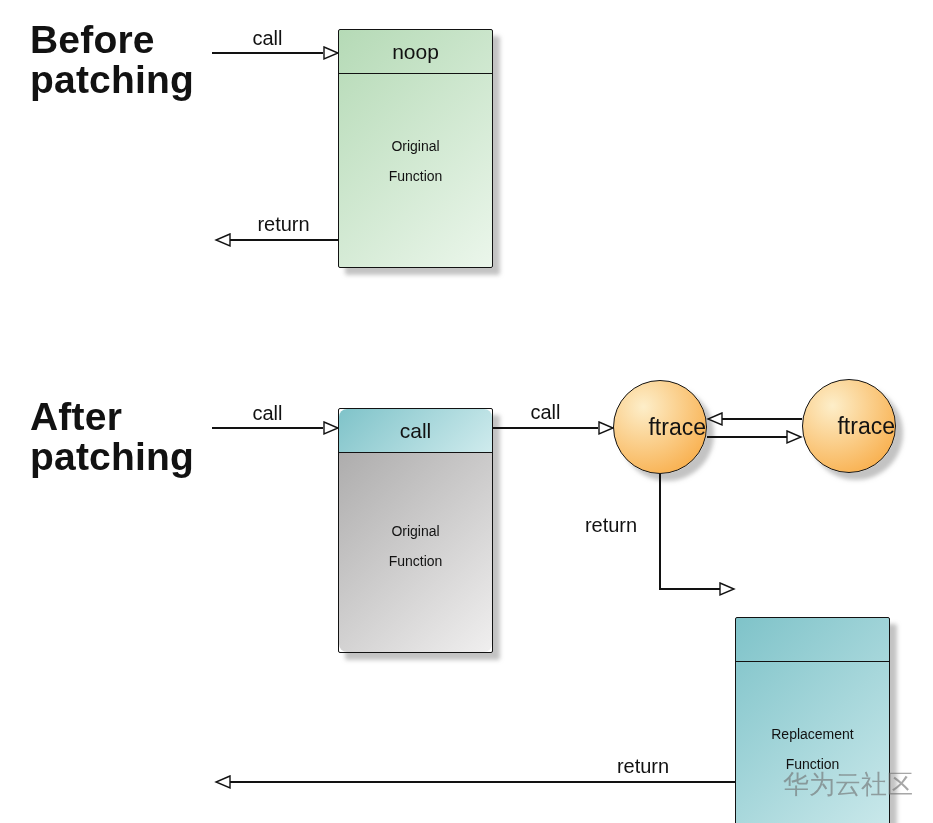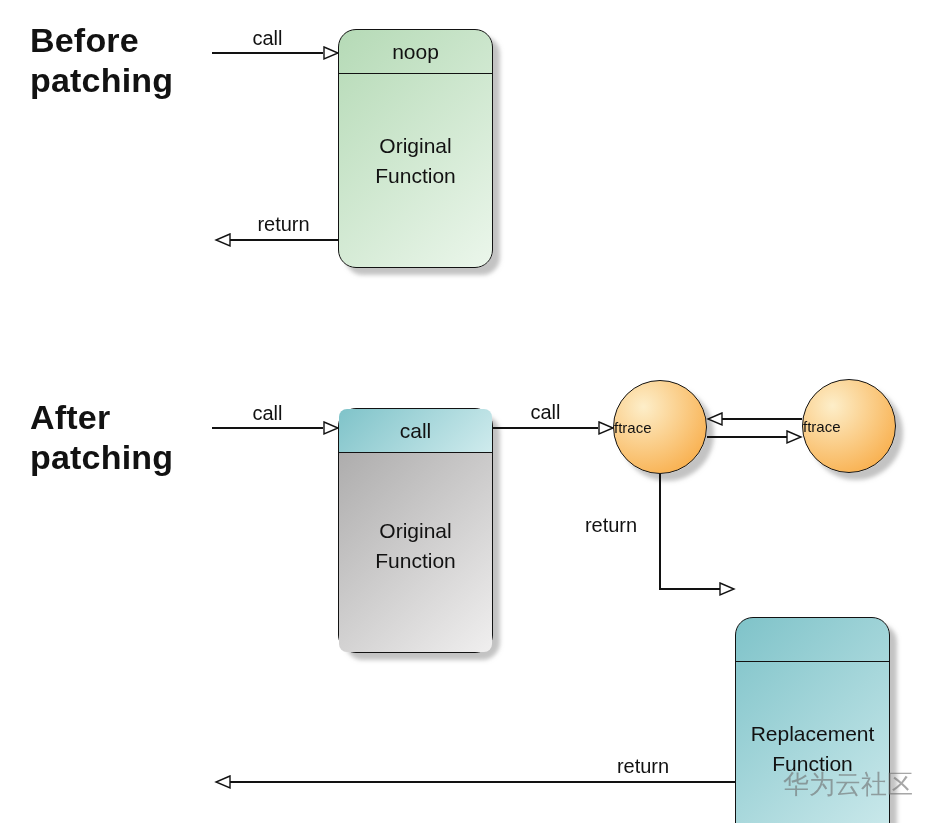--- a/index.html
+++ b/index.html
@@ -12,58 +12,58 @@
     --watermark:#6e6e6e;
   }
   html,body{margin:0;padding:0;background:#fff;}
   .canvas{
     position:relative;width:933px;height:823px;background:var(--canvas_bg);
     font-family:"Liberation Sans","DejaVu Sans",sans-serif;color:var(--ink);
     overflow:hidden;
   }
   .canvas *{box-sizing:border-box;}
   .title{
-    position:absolute;font-size:34px;font-weight:bold;line-height:40px;
+    position:absolute;font-size:39px;font-weight:bold;line-height:40px;
     letter-spacing:0.2px;white-space:nowrap;
   }
   .lbl{
     position:absolute;font-size:20px;text-align:center;line-height:23px;
     white-space:nowrap;
   }
   .hline{position:absolute;height:1.5px;background:var(--ink);}
   .vline{position:absolute;width:1.5px;background:var(--ink);}
   .arrow{position:absolute;overflow:visible;}
   .arrow polygon{fill:#ffffff;stroke:var(--ink);stroke-width:1.4;}
   .box{
-    position:absolute;width:155px;border:1.5px solid var(--ink);border-radius:18px;
+    position:absolute;width:155px;border:1.5px solid var(--ink);border-radius:2px;
     box-shadow:7px 7px 4px var(--shadow);
   }
   .box.green{background:linear-gradient(135deg,var(--green_start),var(--green_end));}
   .box.teal{background:linear-gradient(135deg,var(--teal_start),var(--teal_end));margin-top:48px;}
   .box-header{
     position:absolute;left:0;right:0;top:0;height:44px;
     border-bottom:1.5px solid var(--ink);
     display:flex;align-items:center;justify-content:center;
     font-size:21px;border-radius:8px 8px 0 0;
   }
   .box-header.teal-h{background:linear-gradient(135deg,var(--teal_start),var(--teal_end));}
   .box-body-fill{
     position:absolute;left:0;right:0;top:44px;bottom:0;border-radius:0 0 8px 8px;
   }
   .box-body-fill.gray{background:linear-gradient(135deg,var(--gray_start),var(--gray_end));}
   .box-text{
     position:absolute;left:0;right:0;text-align:center;
-    font-size:21px;line-height:30px;
+    font-size:14px;line-height:30px;
   }
   .circle{
     position:absolute;width:94px;height:94px;border-radius:50%;
     border:1.5px solid var(--ink);
     background:radial-gradient(circle at 32% 28%,var(--orange_light) 0%,var(--orange_dark) 88%);
     box-shadow:7px 7px 4px var(--shadow);
-    display:flex;align-items:center;justify-content:flex-start;font-size:15px;
+    display:flex;align-items:center;justify-content:flex-end;font-size:23px;
   }
   .watermark{
     position:absolute;font-size:26px;color:var(--watermark);opacity:0.6;
     white-space:nowrap;font-family:Liberation Sans, sans-serif;
   }
 </style>
 </head>
 <body>
 
 <div class="canvas">

